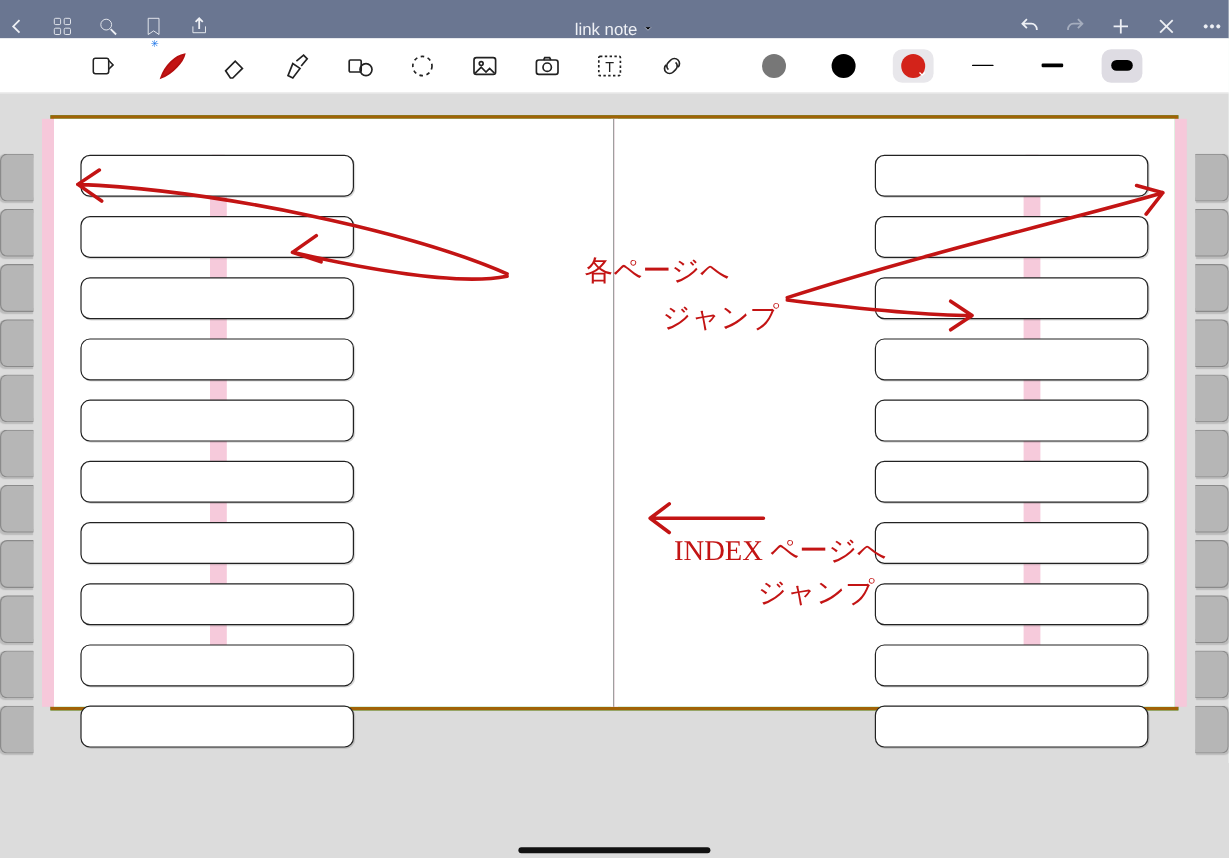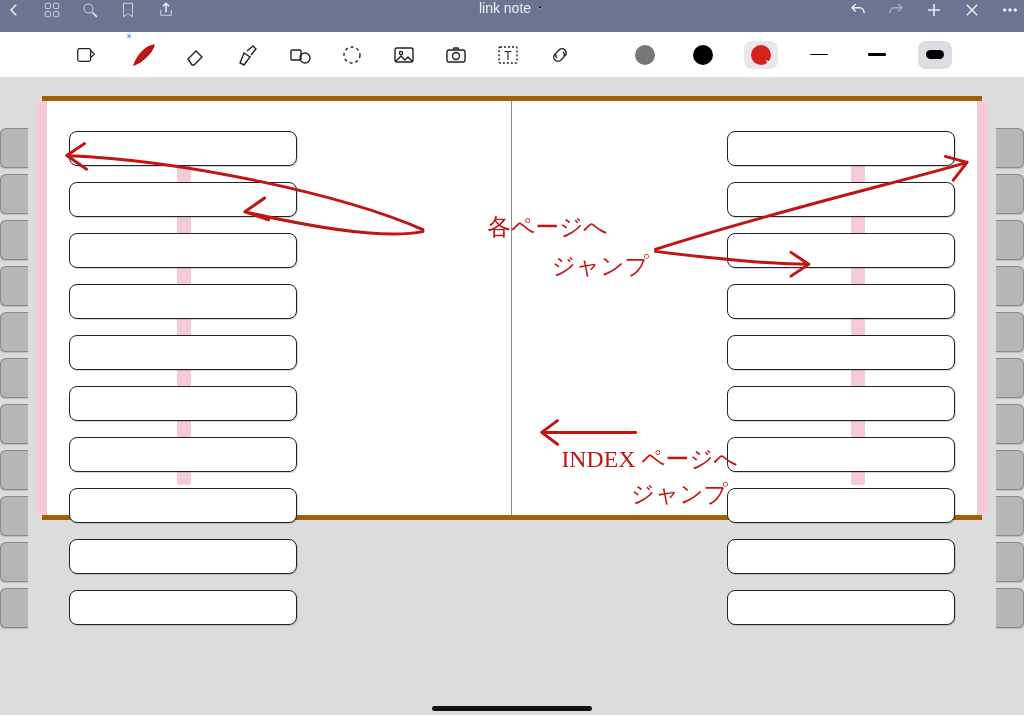--- a/index.html
+++ b/index.html
@@ -2,21 +2,21 @@
 <html><head>
 <meta charset="utf-8">
 <style>
   * { box-sizing: border-box; margin: 0; padding: 0; }
   html, body { width: 1024px; height: 715px; overflow: hidden; font-family: -apple-system, "Helvetica Neue", Arial, sans-serif; background: #fff; }
   
   .topbar {
     height: 32px;
     background: #6a7691;
     display: flex;
-    align-items: flex-start;
+    align-items: flex-end;
     padding: 0 4px;
     color: #eef0f5;
   }
   .topbar .left, .topbar .right { display: flex; align-items: center; gap: 18px; }
   .topbar .center { flex: 1; display: flex; align-items: center; justify-content: center; gap: 4px; font-size: 14px; font-weight: 400; color:#eef0f5;}
   .topbar .icon-btn { width: 20px; height: 20px; display:flex; align-items:center; justify-content:center; cursor:pointer; }
   .topbar .icon-btn svg { stroke: #eef0f5; fill: none; }
   .title-chevron svg { stroke:#b8bfd0; }
   
   .toolbar-wrap {
@@ -57,23 +57,23 @@
   .canvas-area {
     height: calc(715px - 32px - 46px);
     background: #dcdcdc;
     position: relative;
     display:flex;
     justify-content:center;
     padding-top: 18px;
   }
   .notebook {
     width: 940px;
-    height: 424px;
+    height: 496px;
     background:#22c55e;
-    border:5px solid #a16207;
+    border:3px solid #a16207;
     position:relative;
     display:flex;
   }
   .page {
     width:50%;
     height:100%;
     position:relative;
     background:#fff;
   }
   .page.left  { border-right:1px solid #888; }

